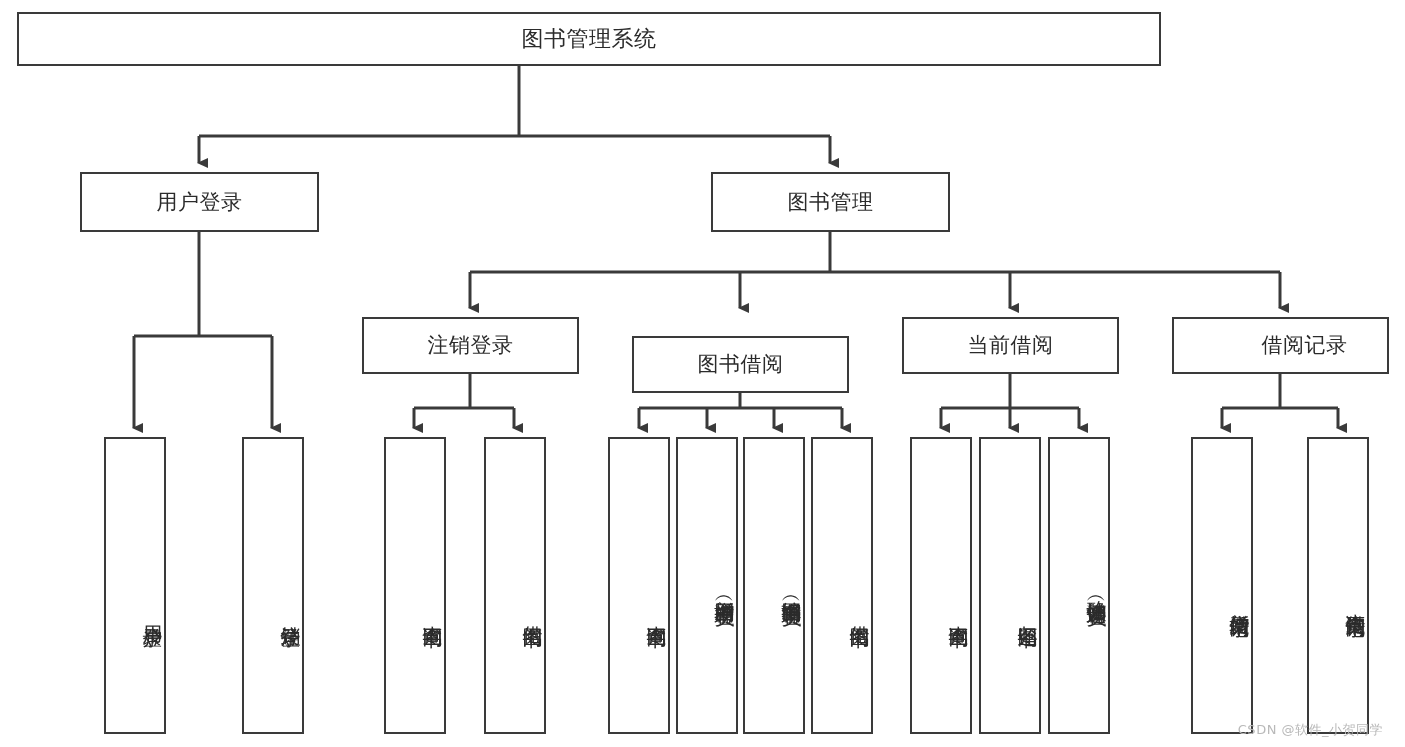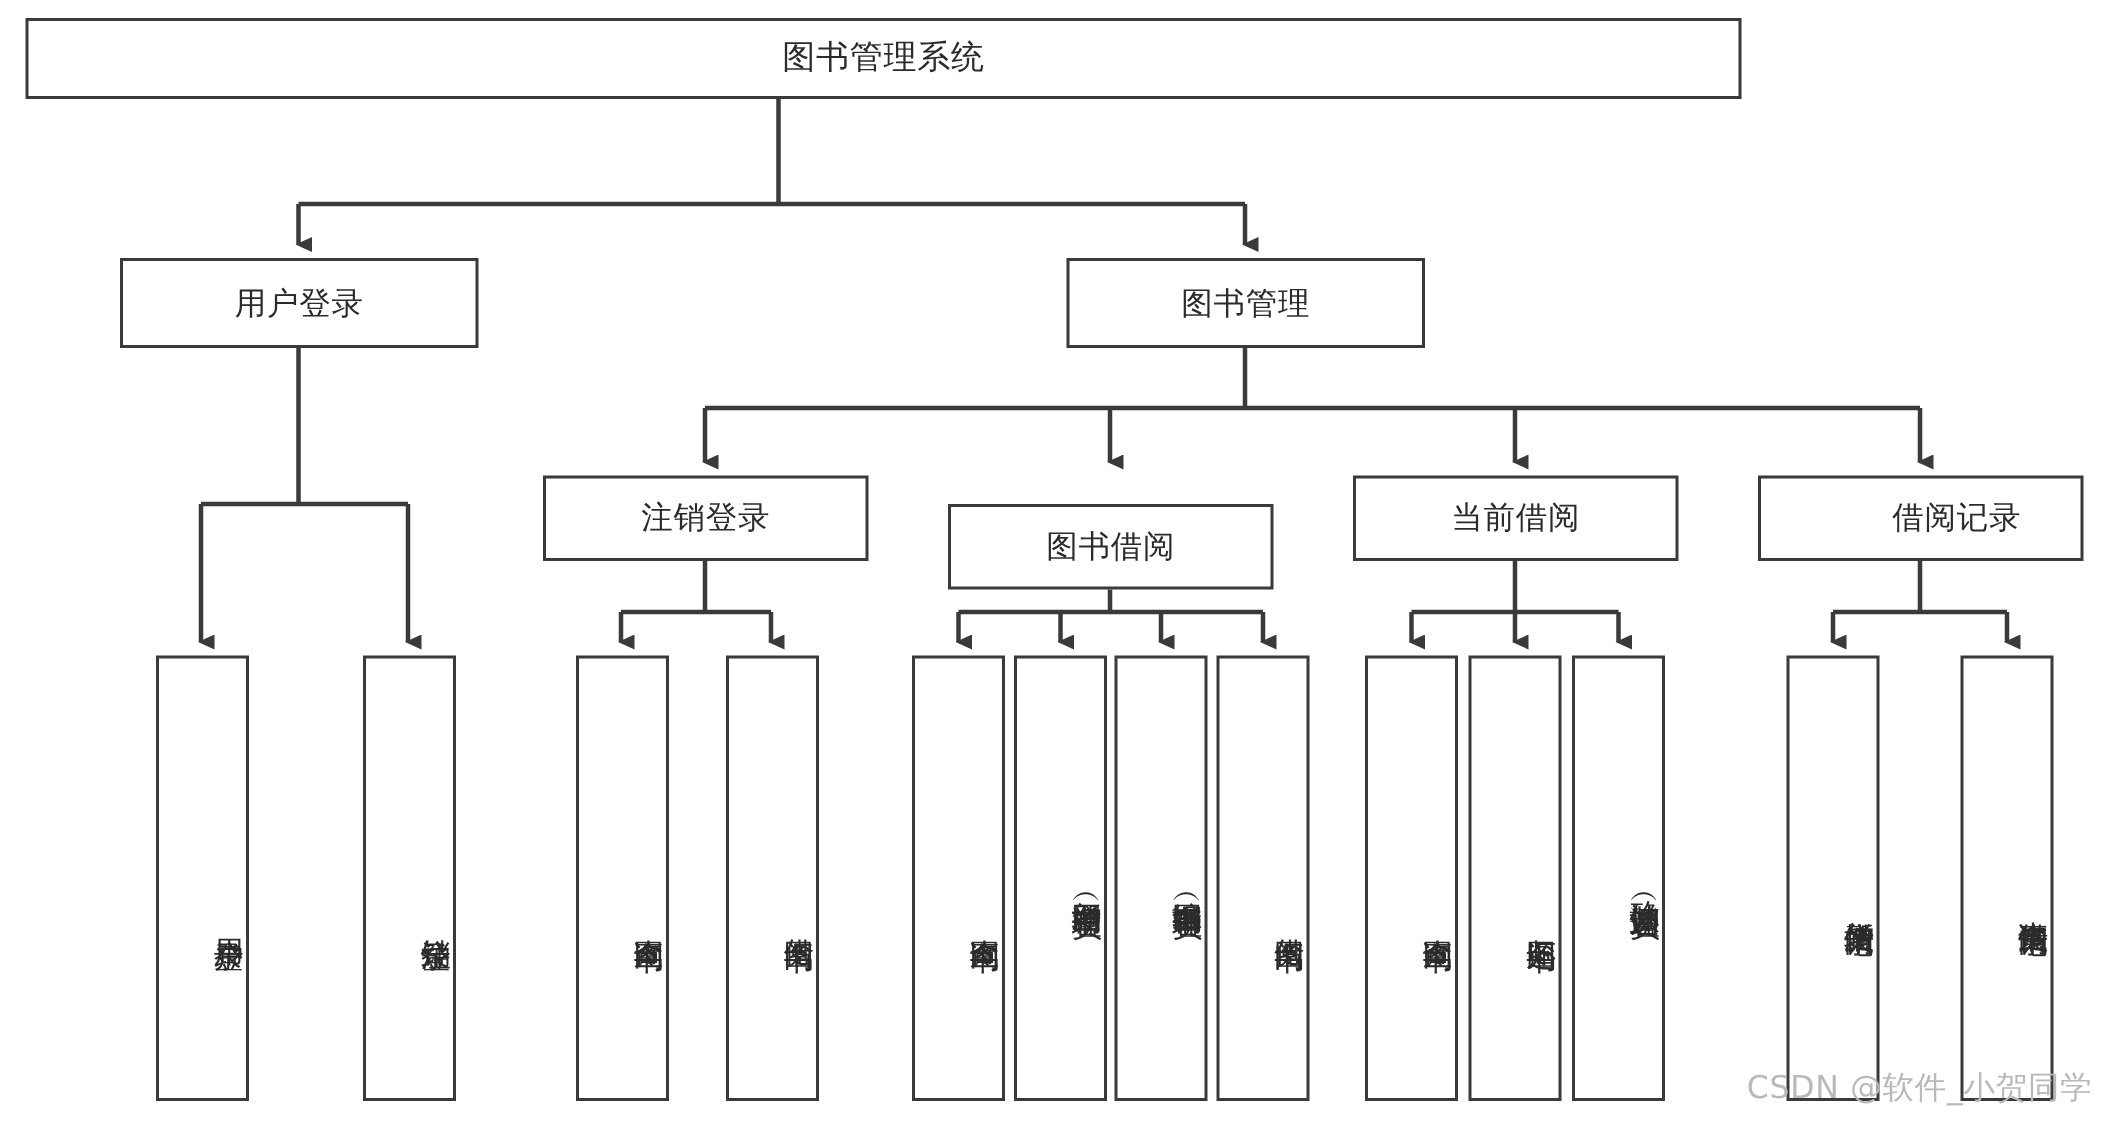--- a/index.html
+++ b/index.html
@@ -51,23 +51,23 @@
     letter-spacing: 1px;
     align-items: flex-start;
     justify-content: center;
     padding-top: 14px;
   }
   .node-v.pad-small { padding-top: 52px; }
   .node-v.pad-mid   { padding-top: 30px; }
   .node-v.pad-tiny  { padding-top: 8px; }
   .watermark {
     position: absolute;
-    right: 10px;
+    right: 22px;
     bottom: 8px;
-    font-size: 21px;
+    font-size: 13px;
     color: #b9b9b9;
     letter-spacing: 0.5px;
     white-space: nowrap;
   }
 </style>
 </head>
 <body>
 
 <div id="canvas">
 

